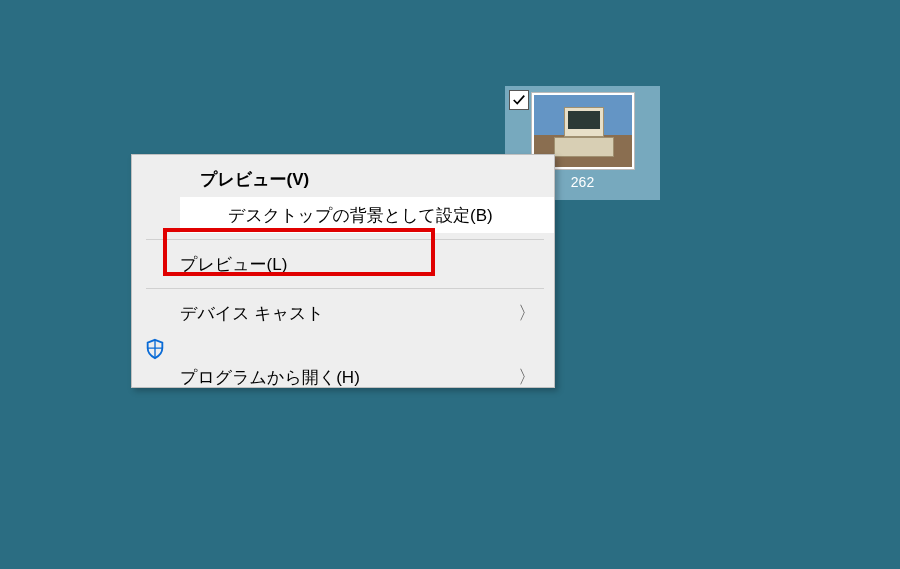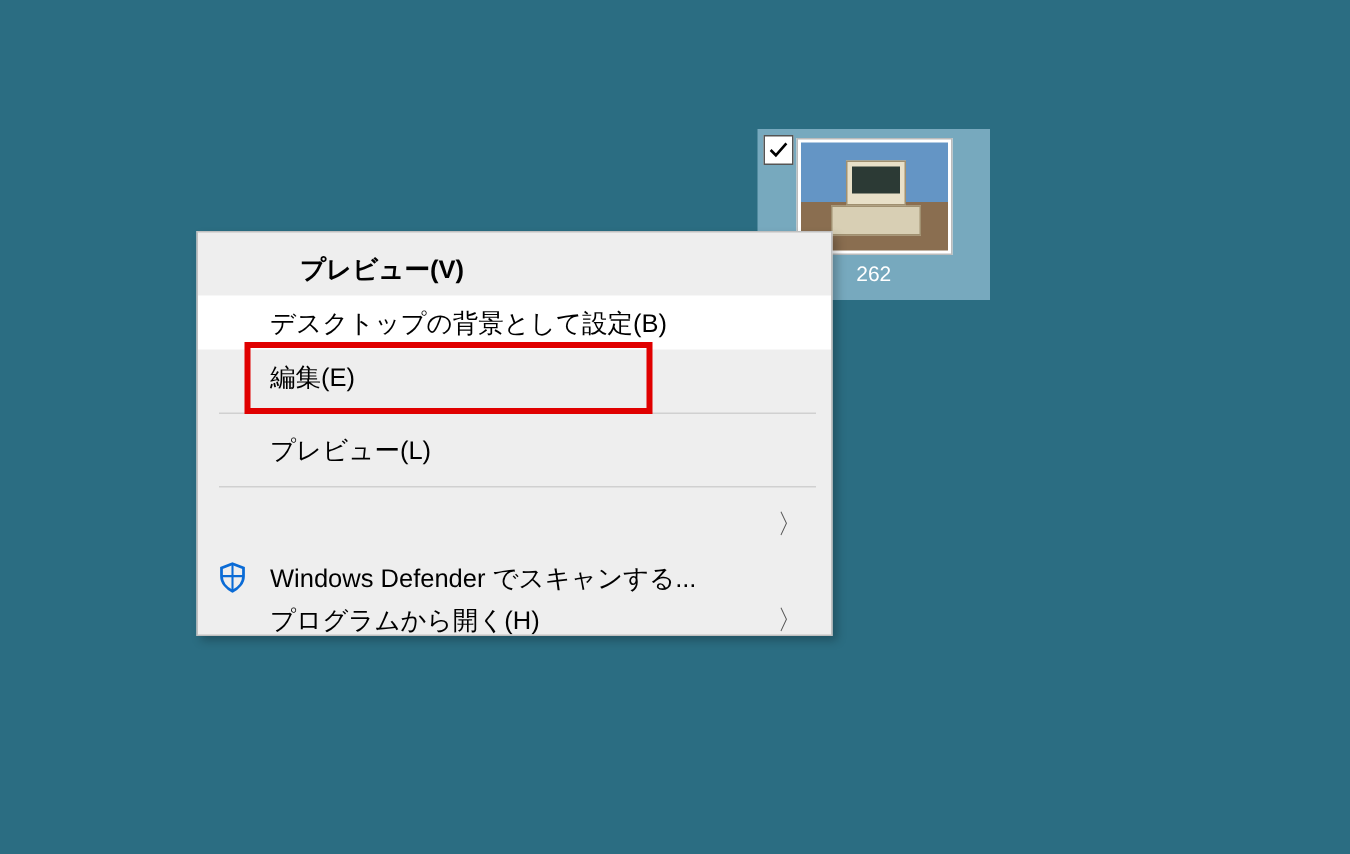--- a/index.html
+++ b/index.html
@@ -92,21 +92,21 @@
       display: flex;
       align-items: center;
       padding-left: 48px;
       padding-right: 18px;
       font-size: 17px;
       color: #000;
       position: relative;
       white-space: nowrap;
     }
     .menu-item.bold { font-weight: 700; margin-left: 20px; }
-    .menu-item.hover { background: #ffffff; }
+    .menu-item.hover { background: #ffffff; margin-left: 48px; }
     .menu-sep {
       height: 1px;
       background: #d0d0d0;
       margin: 6px 10px 6px 14px;
     }
     .menu-item .arrow {
       margin-left: auto;
       font-size: 18px;
       color: #555;
     }
@@ -149,37 +149,34 @@
   <div class="icon-label">262</div>
 </div>
 
 <div class="context-menu" id="menu">
     <div class="menu-item bold">
       <span>プレビュー(V)</span>
     </div>
     <div class="menu-item hover">
       <span>デスクトップの背景として設定(B)</span>
     </div>
-    <div class="menu-item">
-      <span>編集(E)</span>
-    </div>
     <div class="menu-sep"></div>
     <div class="menu-item">
       <span>プレビュー(L)</span>
     </div>
     <div class="menu-sep"></div>
     <div class="menu-item">
+      <span>デバイス キャスト</span>
       <span class="arrow">〉</span>
     </div>
     <div class="menu-item">
       <span class="menu-icon"><svg viewBox="0 0 24 24" width="22" height="22">
           <path d="M12 2 L20 5 V11 C20 16 16 20 12 22 C8 20 4 16 4 11 V5 Z" fill="none" stroke="#0a6bd6" stroke-width="2"></path>
           <path d="M12 2 V22 M4 11 H20" stroke="#0a6bd6" stroke-width="1.5"></path>
         </svg></span>
-      <span>Windows Defender でスキャンする...</span>
     </div>
     <div class="menu-item" style="height: 20px; overflow: hidden; text-align: right;">
       <span>プログラムから開く(H)</span>
       <span class="arrow">〉</span>
     </div>
   </div>
 
 <div class="highlight-box h1"></div>
 
 </body></html>

